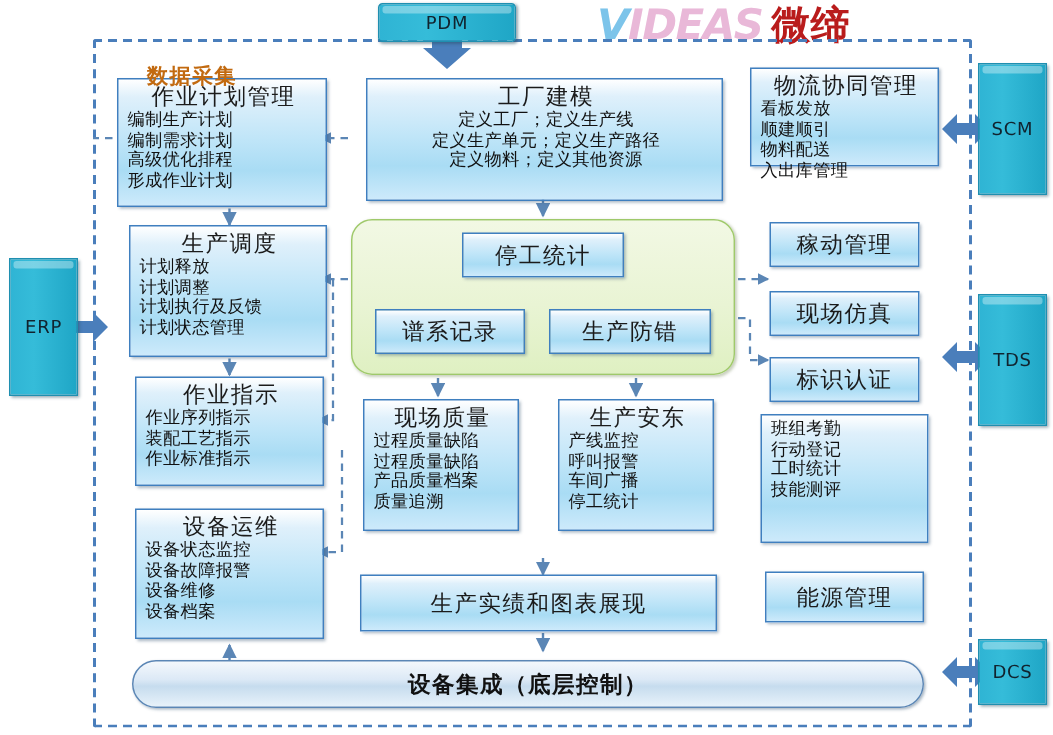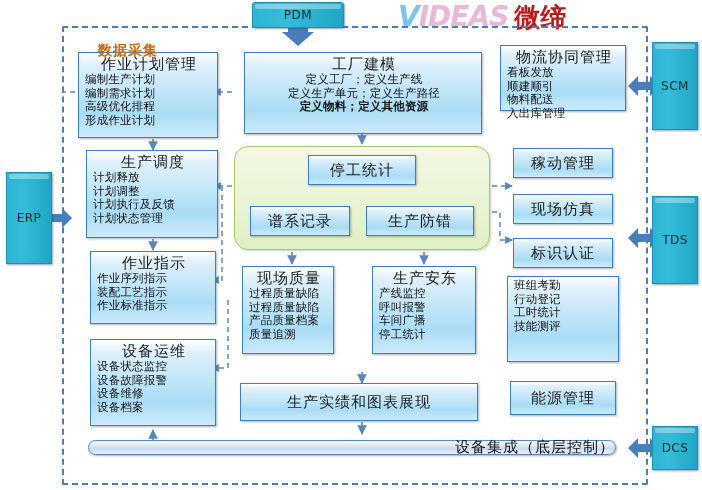--- a/index.html
+++ b/index.html
@@ -64,26 +64,27 @@
     box-sizing:border-box;
   }
   .ext span{font-size:12px;color:#11232e;letter-spacing:.5px;}
   .ext .cap{
     position:absolute;left:2px;right:2px;top:1px;height:5px;
     background:rgba(255,255,255,.35);border-radius:2px;
   }
 
   
   #equipment-integration{
-    position:absolute;left:88px;top:440px;width:528px;height:15px;
+    position:absolute;left:88px;top:440px;width:528px;height:32px;
     border:1px solid #5b86b5;border-radius:16px;
     background:linear-gradient(to bottom,#f4f8fc 0%,#dce9f6 40%,#c6dcee 55%,#e8f2fa 100%);
     box-shadow:1px 1px 2px rgba(60,90,120,.45);
-    display:flex;align-items:center;justify-content:flex-end;
-    box-sizing:border-box;
+    display:flex;align-items:center;justify-content:center;
+    box-sizing:border-box;
+    font-weight:bold;
   }
   #equipment-integration .t{font-size:15px;color:#111;letter-spacing:1px;}
 
   
   #brand-logo{
     position:absolute;left:398px;top:2px;width:262px;height:30px;
     display:flex;align-items:center;
   }
   #brand-logo .en{
     font-size:28px;font-weight:bold;font-style:italic;color:#e9b8d8;
@@ -217,37 +218,37 @@
     <div class="li">设备状态监控</div>
     <div class="li">设备故障报警</div>
     <div class="li">设备维修</div>
     <div class="li">设备档案</div>
   </div>
 
   <div class="mod center" style="left:244px;top:52px;width:238px;height:82px;">
     <div class="t">工厂建模</div>
     <div class="li" style="text-align:center;">定义工厂；定义生产线</div>
     <div class="li" style="text-align:center;">定义生产单元；定义生产路径</div>
-    <div class="li" style="text-align:center;font-weight:bold;">定义物料；定义其他资源</div>
+    <div class="li" style="text-align:center;">定义物料；定义其他资源</div>
   </div>
 
   <div id="data-collect-group"></div>
   <div id="data-collect-label">数据采集</div>
 
   <div class="mod only" style="left:308px;top:155px;width:108px;height:30px;">
     <div class="t">停工统计</div>
   </div>
   <div class="mod only" style="left:250px;top:206px;width:100px;height:30px;">
     <div class="t">谱系记录</div>
   </div>
   <div class="mod only" style="left:366px;top:206px;width:108px;height:30px;">
     <div class="t">生产防错</div>
   </div>
 
-  <div class="mod" style="left:242px;top:266px;width:92px;height:88px;">
+  <div class="mod" style="left:242px;top:266px;width:104px;height:88px;">
     <div class="t">现场质量</div>
     <div class="li">过程质量缺陷</div>
     <div class="li">过程质量缺陷</div>
     <div class="li">产品质量档案</div>
     <div class="li">质量追溯</div>
   </div>
 
   <div class="mod" style="left:372px;top:266px;width:104px;height:88px;">
     <div class="t">生产安东</div>
     <div class="li">产线监控</div>

